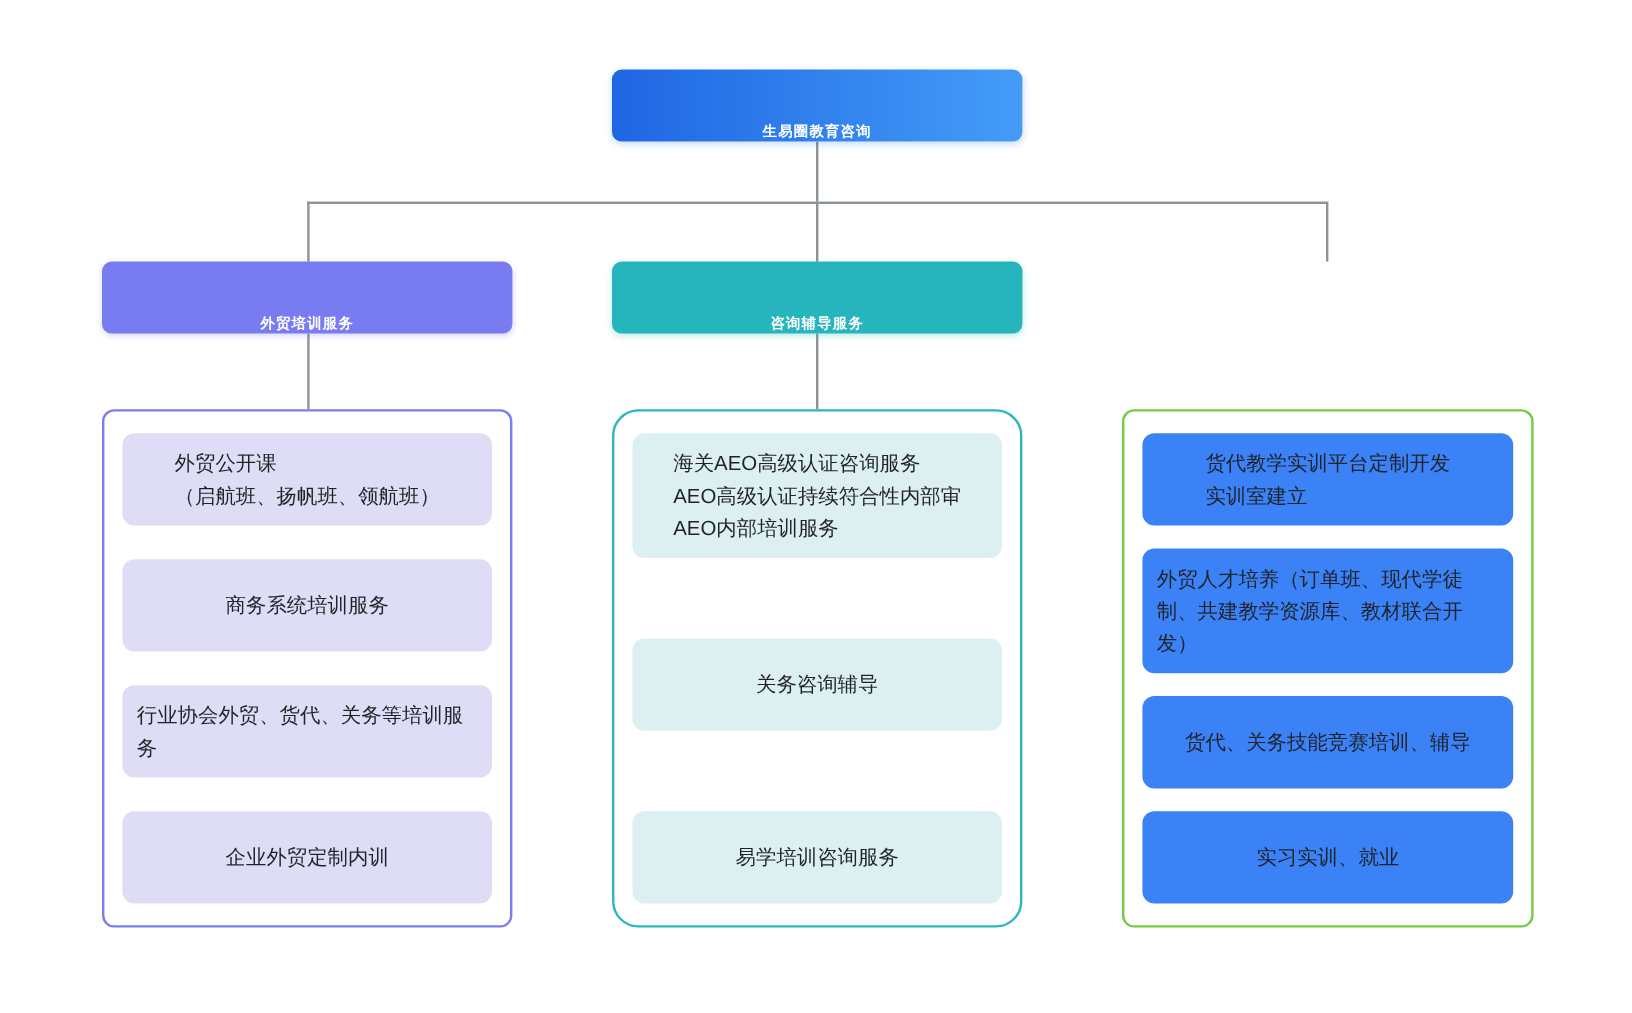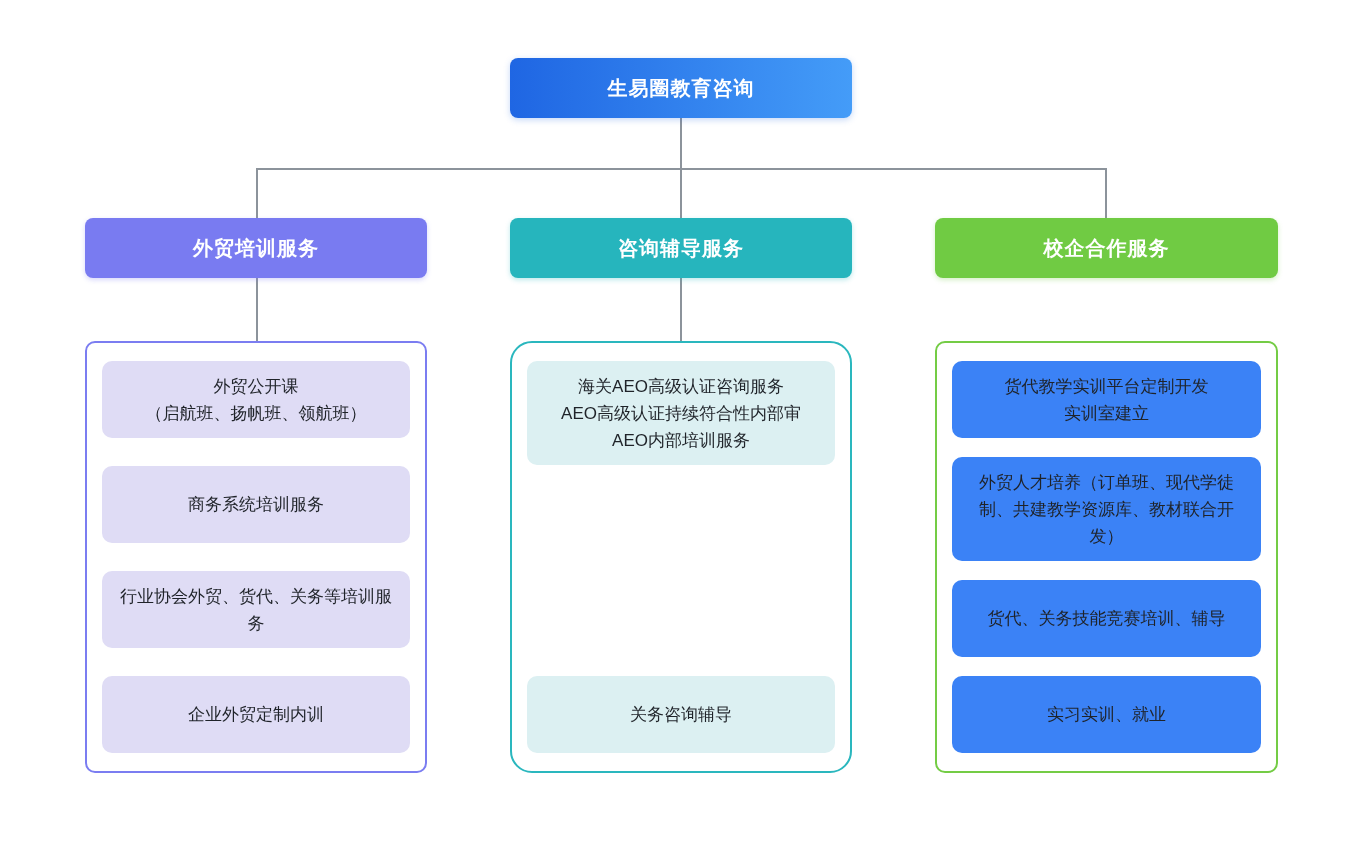--- a/index.html
+++ b/index.html
@@ -10,23 +10,23 @@
 
   
   .line { position: absolute; background: #8c939b; }
   .line.v { width: 1.5px; }
   .line.h { height: 1.5px; }
 
   
   .node {
     position: absolute;
     height: 60px;
-    display: flex; align-items: center; justify-content: center;
+    display: flex; align-items: flex-end; justify-content: center;
     border-radius: 8px;
-    color: #ffffff; font-size: 20px; font-weight: bold;
+    color: #ffffff; font-size: 12px; font-weight: bold;
     letter-spacing: 1px;
   }
   .node.root {
     left: 510px; top: 58px; width: 342px;
     background: linear-gradient(90deg, #1f66e3 0%, #449cf8 100%);
     box-shadow: 0 2px 6px rgba(31,102,227,.25);
   }
   .node.header { top: 218px; width: 342px; }
   .node.header.c1 { left: 85px;  background: #797bf1; box-shadow: 0 2px 5px rgba(121,123,241,.3); }
   .node.header.c2 { left: 510px; background: #26b5bd; box-shadow: 0 2px 5px rgba(38,181,189,.3); }
@@ -40,21 +40,20 @@
     display: flex; flex-direction: column; justify-content: space-between;
   }
   .group.c1 { left: 85px;  border-color: #7b7df1; }
   .group.c2 { left: 510px; border-color: #2ab7be; border-radius: 22px; }
   .group.c3 { left: 935px; width: 343px; border-color: #74cc45; }
 
   .item {
     border-radius: 10px;
     min-height: 77px;
     display: flex; align-items: center; justify-content: center;
-    text-align: center;
     font-size: 17px; line-height: 27px; color: #1f2329;
     white-space: pre-line;
     padding: 8px 12px;
   }
   .item.tall { min-height: 104px; }
   .group.c1 .item { background: #dfdcf5; }
   .group.c2 .item { background: #dcf0f2; }
   .group.c3 .item { background: #3b82f6; }
 </style>
 </head>
@@ -73,37 +72,35 @@
   <div class="node root">
     <span>生易圈教育咨询</span>
   </div>
 
   <div class="node header c2">
     <span>咨询辅导服务</span>
   </div>
   <div class="node header c1">
     <span>外贸培训服务</span>
   </div>
-  <div class="node header c3">
-    <span>校企合作服务</span>
-  </div>
 
   <div class="group c1">
     <div class="item">外贸公开课
 （启航班、扬帆班、领航班）</div>
     <div class="item">商务系统培训服务</div>
     <div class="item">行业协会外贸、货代、关务等培训服务</div>
     <div class="item">企业外贸定制内训</div>
   </div>
 
   <div class="group c2">
     <div class="item tall">海关AEO高级认证咨询服务
 AEO高级认证持续符合性内部审
 AEO内部培训服务</div>
     <div class="item">关务咨询辅导</div>
+    <div class="item">易学培训咨询服务</div>
   </div>
 
   <div class="group c3">
     <div class="item">货代教学实训平台定制开发
 实训室建立</div>
     <div class="item tall">外贸人才培养（订单班、现代学徒制、共建教学资源库、教材联合开发）</div>
     <div class="item">货代、关务技能竞赛培训、辅导</div>
     <div class="item">实习实训、就业</div>
   </div>
 

